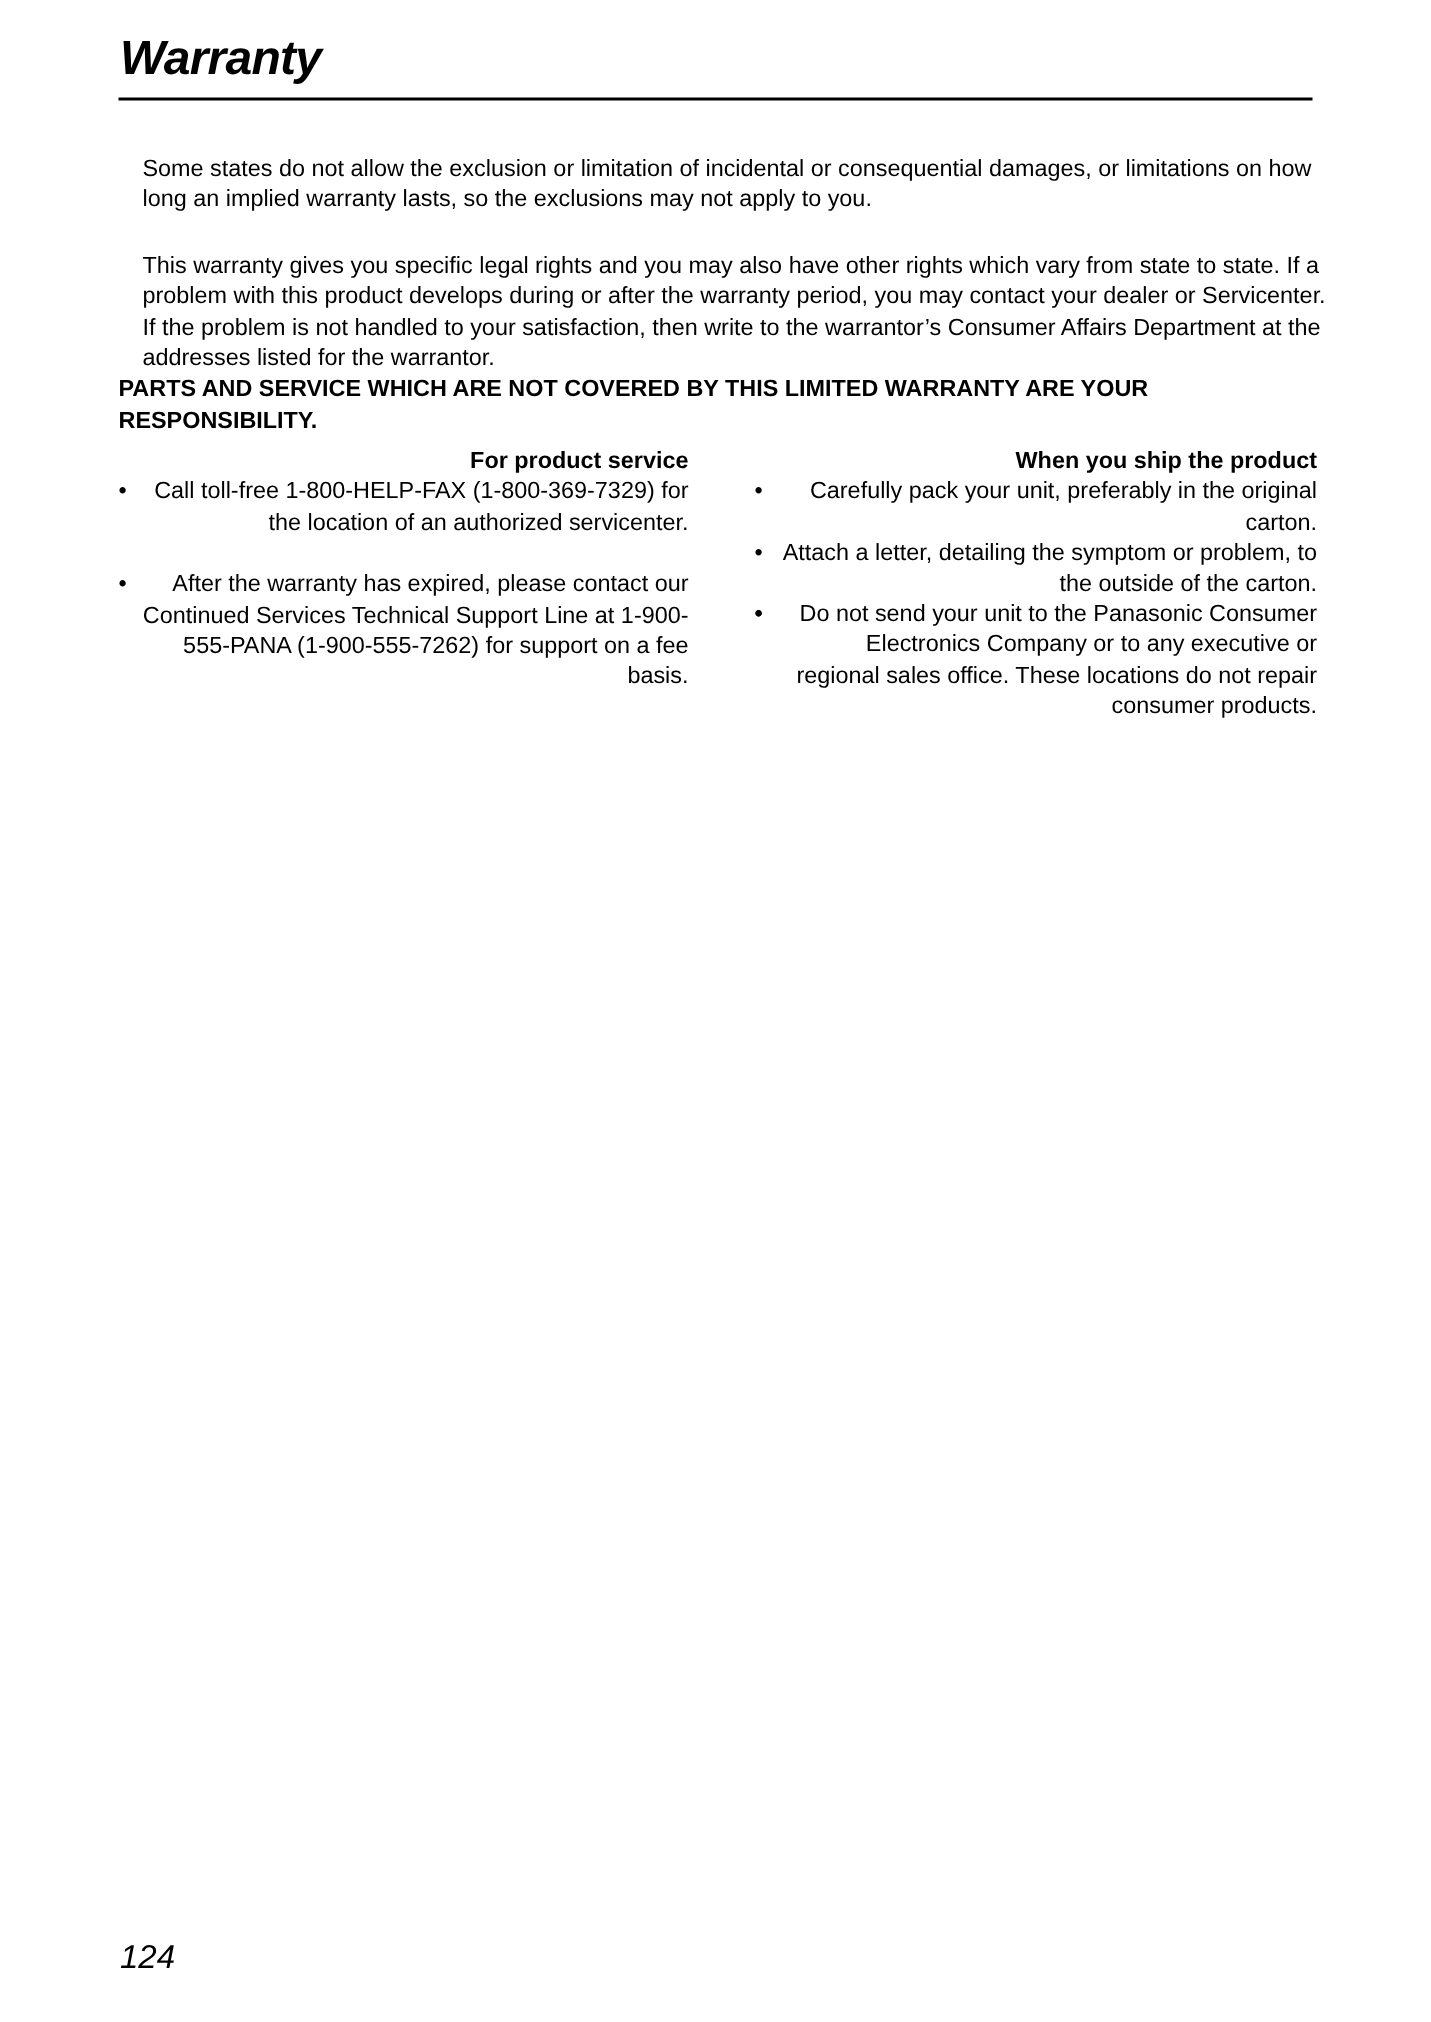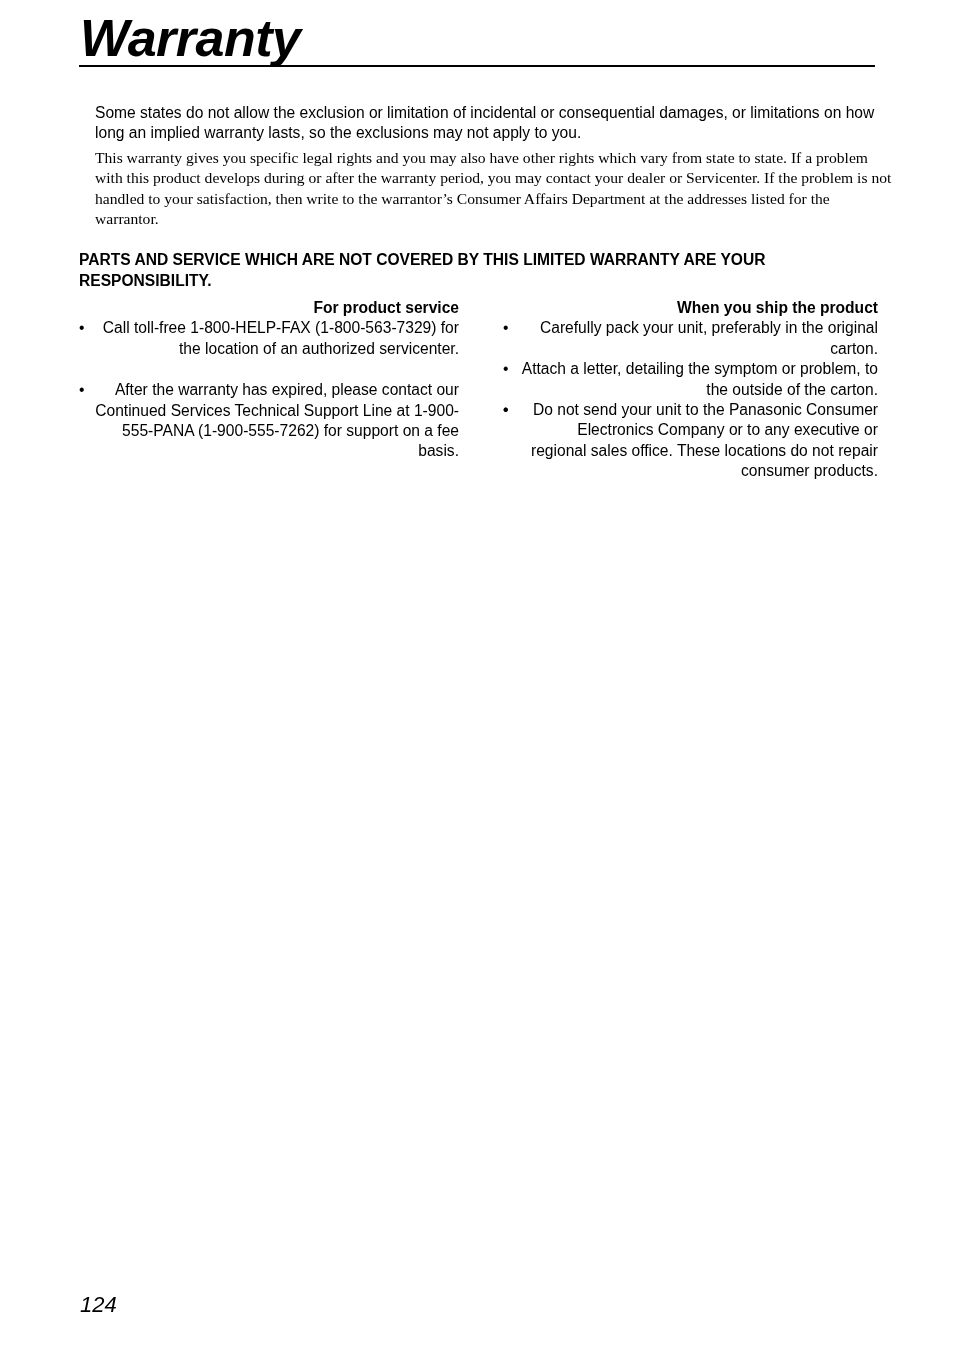--- a/index.html
+++ b/index.html
@@ -12,21 +12,21 @@
       height: 1348px;
       position: relative;
       overflow: hidden;
       color: #000;
       font-family: "Liberation Sans", sans-serif;
     }
     .page-title {
       position: absolute;
       left: 80px;
       top: 12px;
-      font-size: 52px;
+      font-size: 32px;
       font-weight: bold;
       font-style: italic;
       letter-spacing: -0.5px;
       line-height: 52px;
       margin: 0;
     }
     .title-rule {
       position: absolute;
       left: 79px;
       top: 65px;
@@ -36,21 +36,21 @@
     }
     .para {
       position: absolute;
       left: 79px;
       width: 800px;
       font-size: 15.6px;
       line-height: 20.4px;
       margin: 16px;
     }
     .para-1 { top: 87px; }
-    .para-2 { top: 132px; font-family: Liberation Serif, serif; }
+    .para-2 { top: 152px; }
     .notice {
       position: absolute;
       left: 79px;
       top: 249px;
       width: 790px;
       font-size: 15.6px;
       line-height: 21px;
       font-weight: bold;
       margin: 0;
     }
@@ -103,21 +103,21 @@
 <p class="para para-2">This warranty gives you specific legal rights and you may also have other rights which vary from state to state. If a problem with this product develops during or after the warranty period, you may contact your dealer or Servicenter. If the problem is not handled to your satisfaction, then write to the warrantor’s Consumer Affairs Department at the addresses listed for the warrantor.</p>
 
 <p class="notice">PARTS AND SERVICE WHICH ARE NOT COVERED BY THIS LIMITED WARRANTY ARE YOUR RESPONSIBILITY.</p>
 
 <div class="col col-left">
   <div>
     <p class="sec-heading">For product service</p>
     <ul class="bullets">
       <li>
         <span class="dot">•</span>
-        <span>Call toll-free 1-800-HELP-FAX (1-800-563-7329) for the location of an authorized servicenter.</span>
+        <span>Call toll-free 1-800-HELP-FAX (1-800-369-7329) for the location of an authorized servicenter.</span>
       </li>
     </ul>
   </div>
   <div class="gap"></div>
   <div>
     <ul class="bullets">
       <li>
         <span class="dot">•</span>
         <span>After the warranty has expired, please contact our Continued Services Technical Support Line at 1-900-555-PANA (1-900-555-7262) for support on a fee basis.</span>
       </li>

